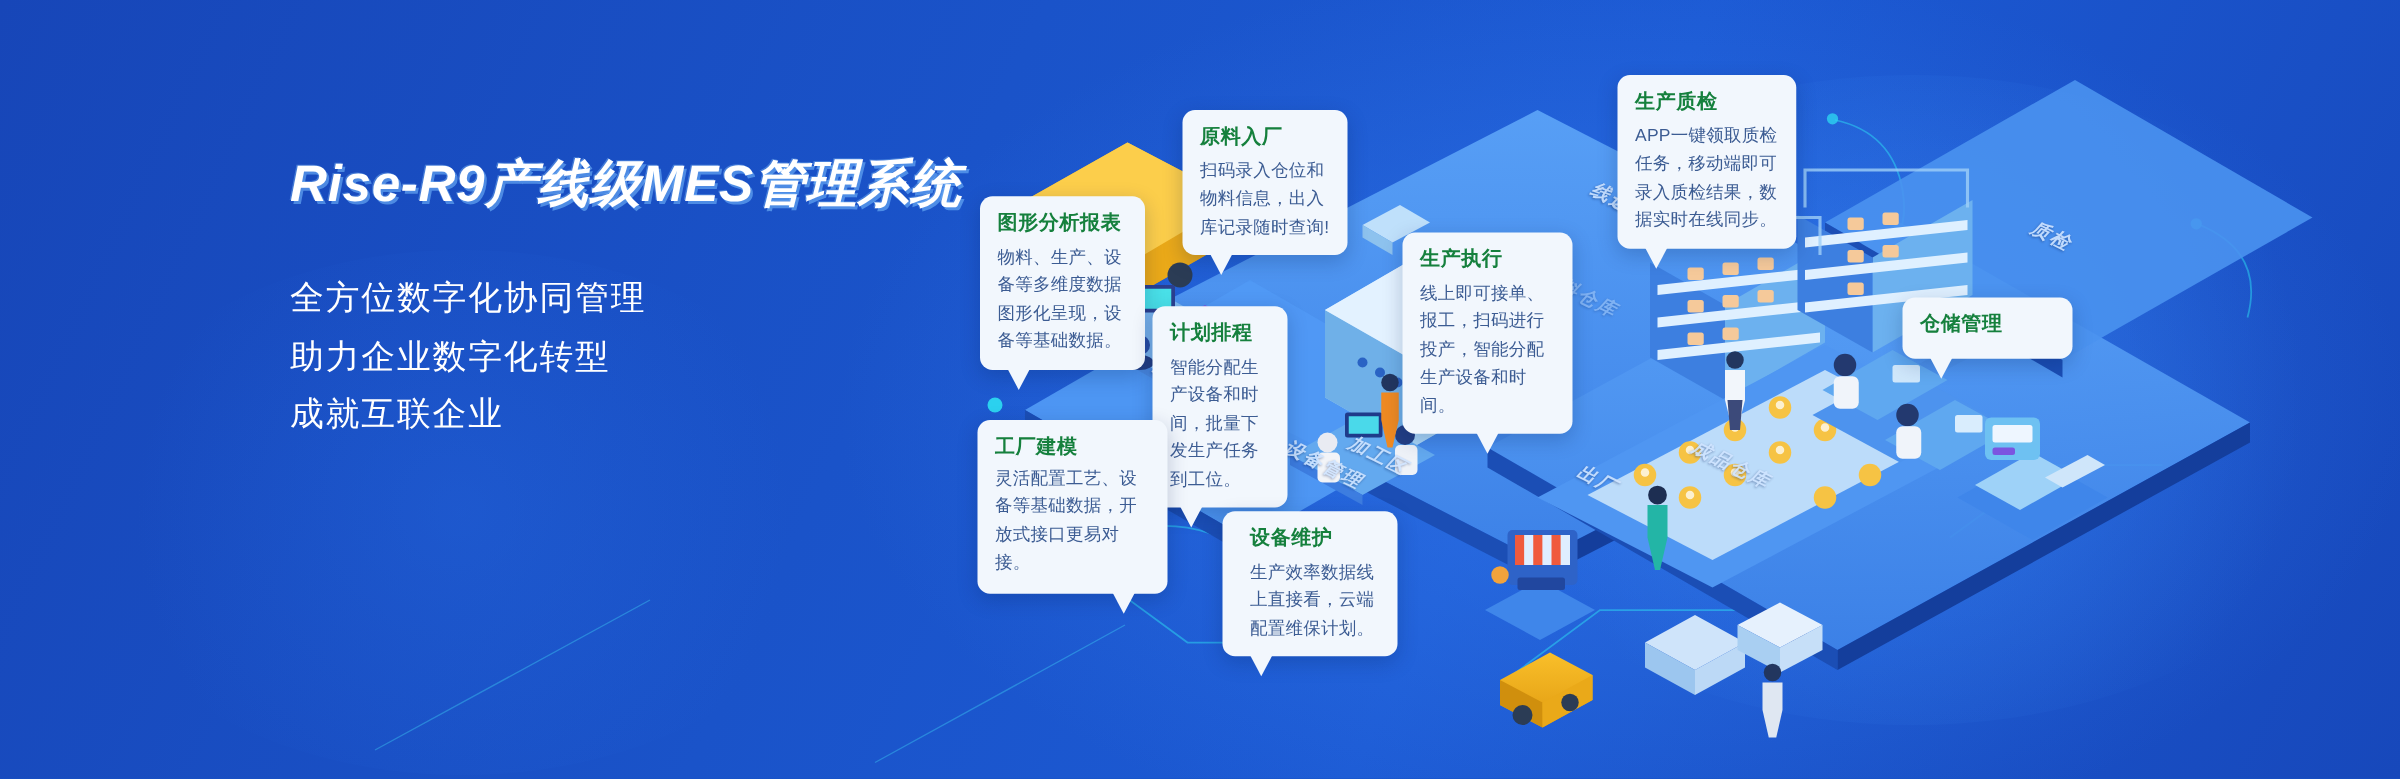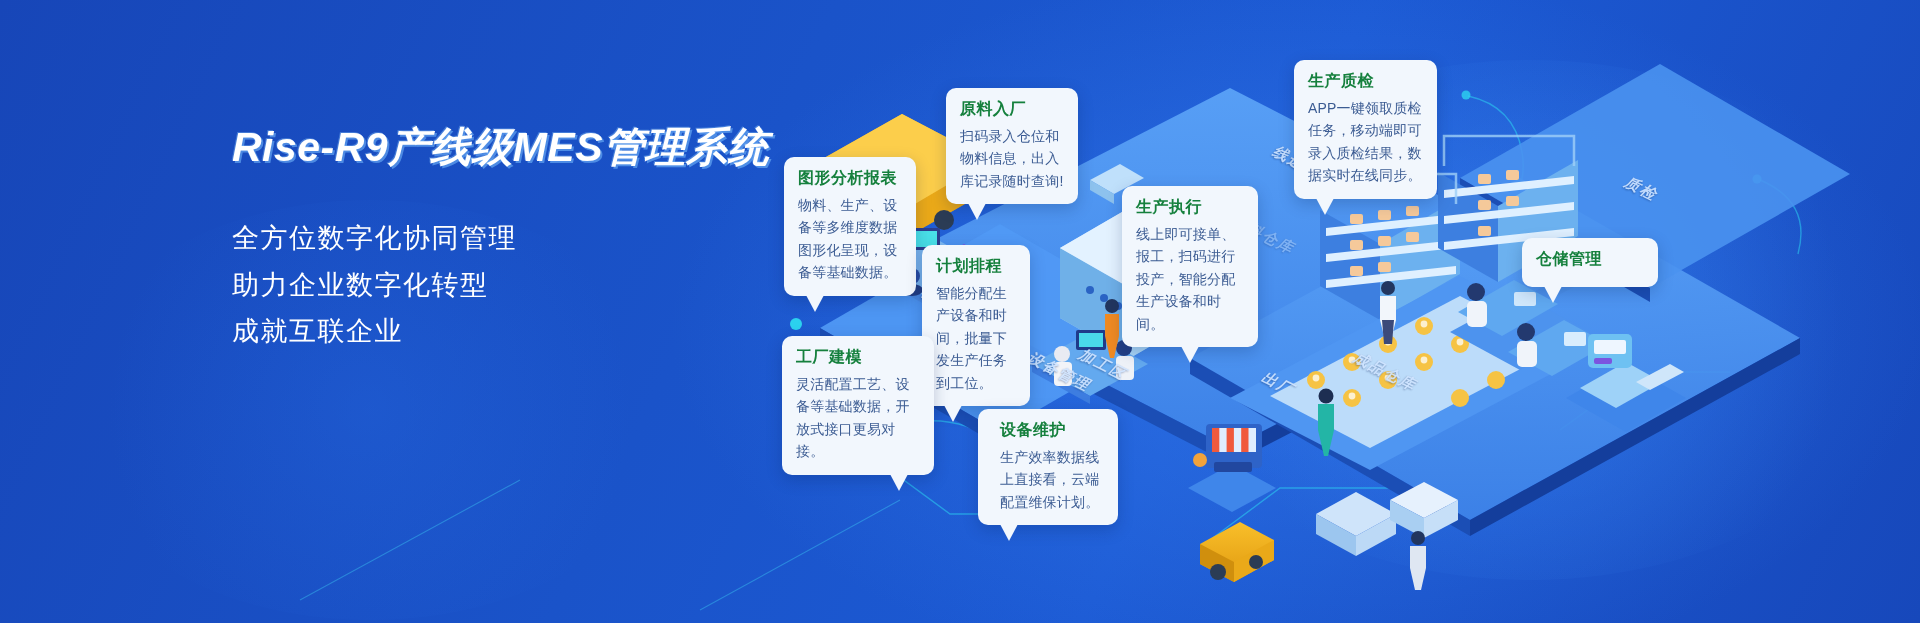--- a/index.html
+++ b/index.html
@@ -92,21 +92,21 @@
     color: #3c5c93;
     letter-spacing: .2px;
   }
 
   #card-chart   { left: 784px;  top: 157px; width: 132px; }
   #card-intake  { left: 946px;  top: 88px;  width: 132px; }
   #card-quality { left: 1294px; top: 60px;  width: 143px; }
   #card-exec    { left: 1122px; top: 186px; width: 136px; }
   #card-plan    { left: 922px;  top: 225px; width: 108px; margin-top: 20px; }
   #card-storage { left: 1522px; top: 238px; width: 136px; }
-  #card-model   { left: 782px;  top: 336px; width: 152px; }
+  #card-model   { left: 782px;  top: 336px; width: 152px; font-family: Liberation Serif, serif; }
   #card-maint   { left: 978px;  top: 409px; width: 140px; padding-left: 22px; }
 
   
   .zone-label {
     position: absolute;
     color: #cfe4ff;
     font-size: 15px;
     font-weight: bold;
     letter-spacing: 2px;
     white-space: nowrap;

